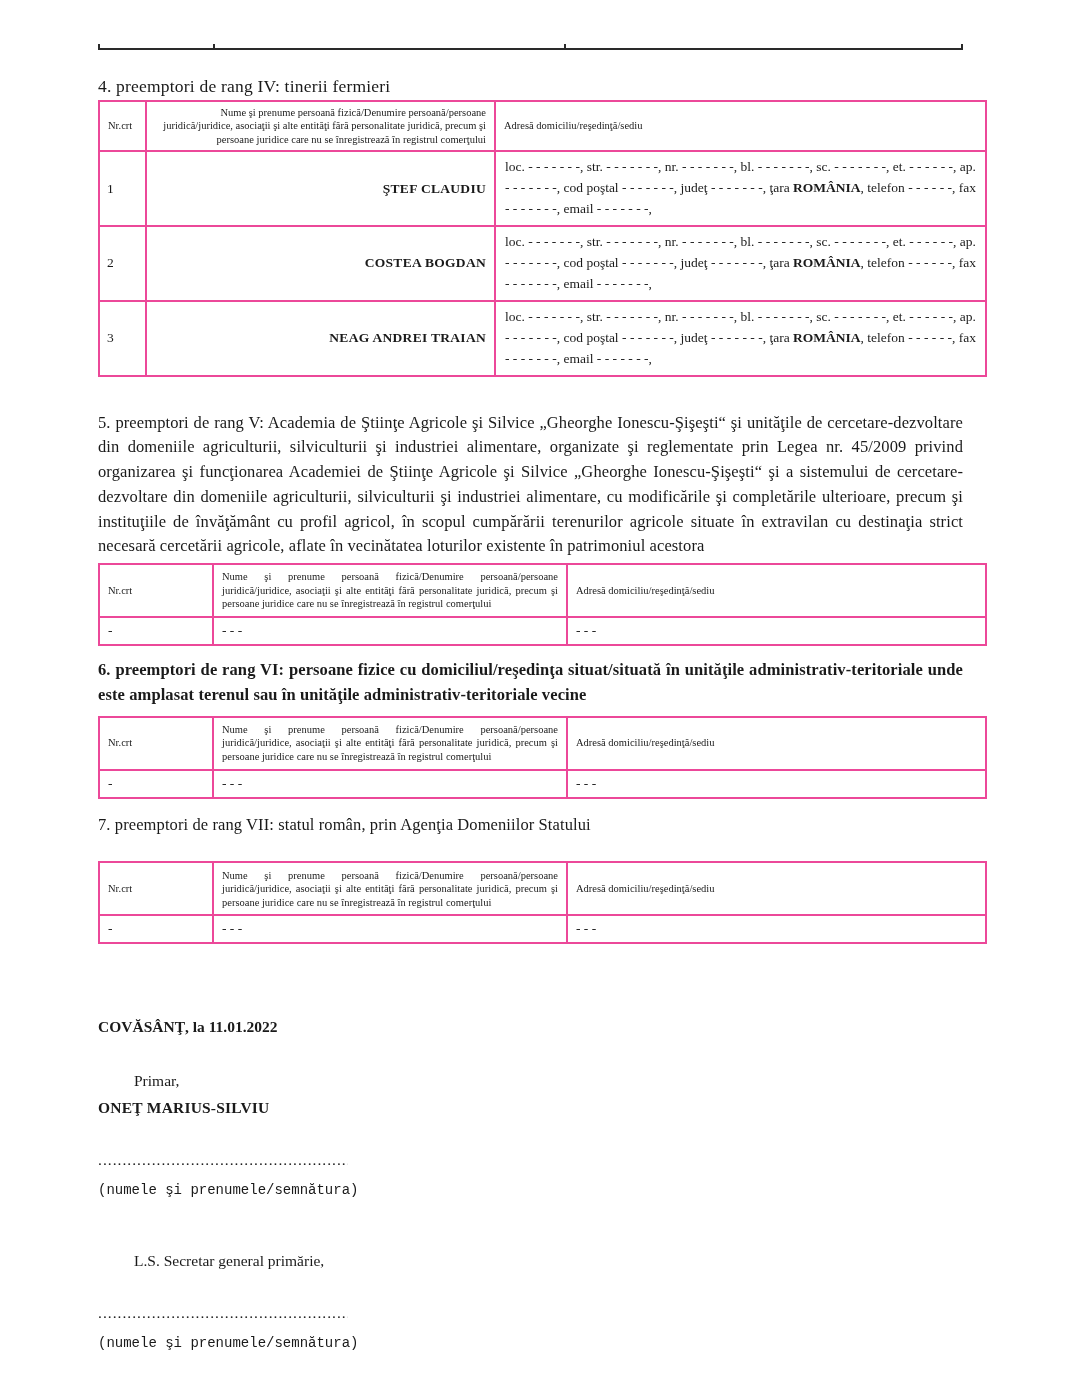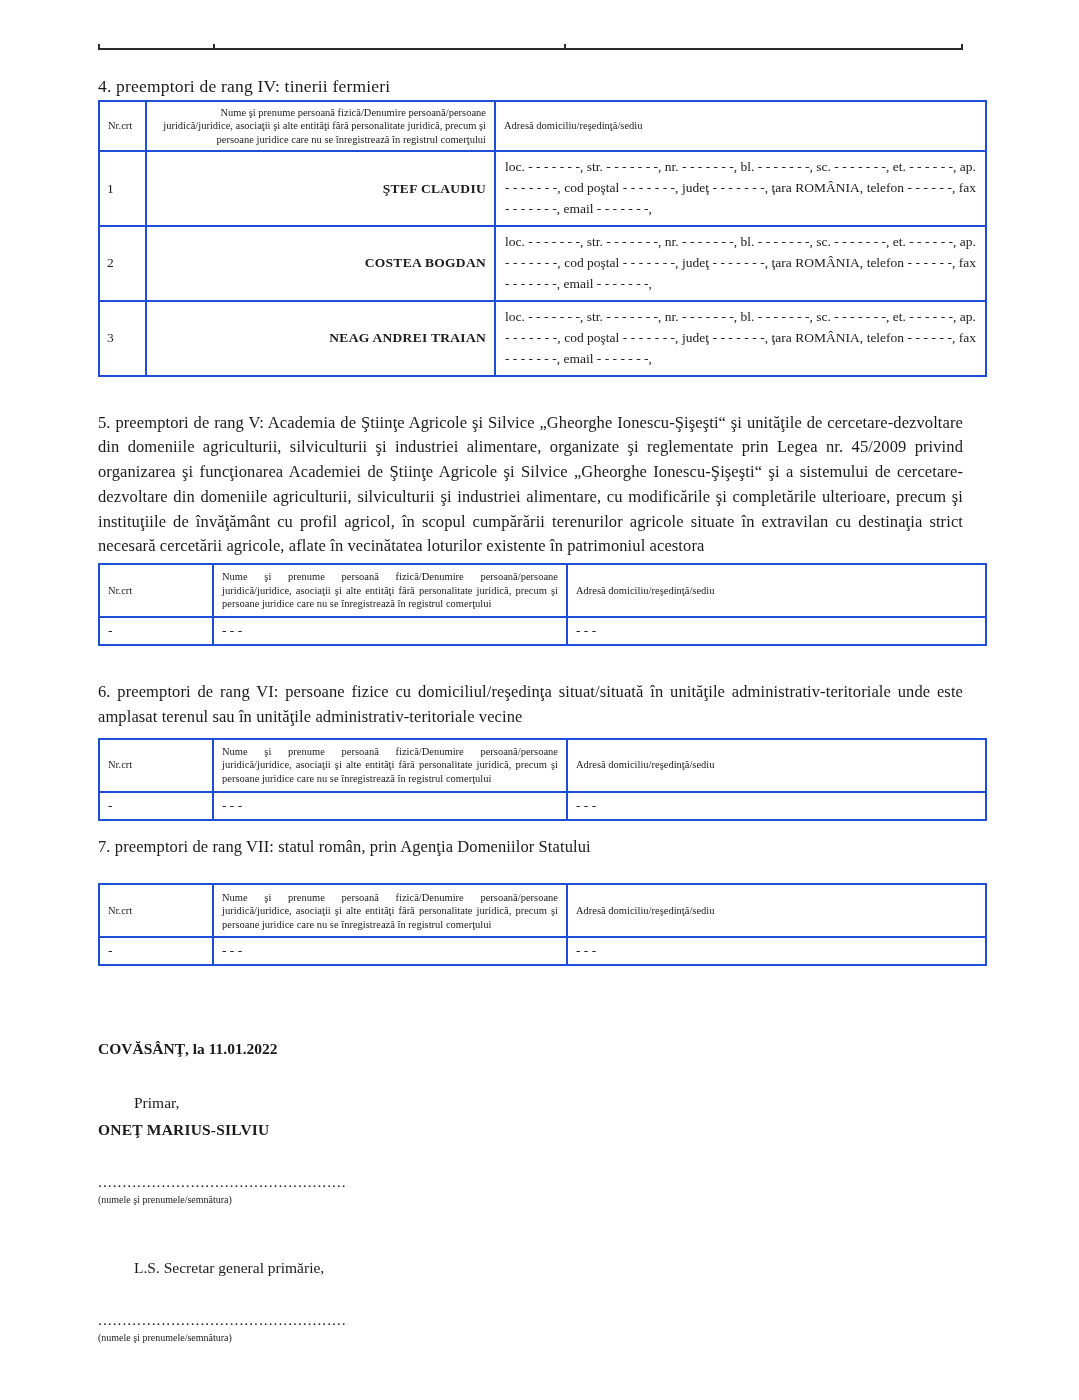--- a/index.html
+++ b/index.html
@@ -35,21 +35,21 @@
     font-size: 17.5px;
     font-weight: normal;
     letter-spacing: 0.2px;
   }
   table {
     border-collapse: collapse;
     table-layout: fixed;
     width: 887px;
   }
   td {
-    border: 2px solid #1d4ed8;
+    border: 2px solid #ec4899;
     vertical-align: middle;
     padding: 3px 8px;
   }
   .hdr {
     font-size: 10.5px;
     line-height: 1.28;
     padding: 4px 8px;
   }
   .hdr-name { text-align: justify; }
   
@@ -70,43 +70,43 @@
     font-weight: bold;
     letter-spacing: 0.3px;
     padding-left: 10px;
   }
   .addr-cell {
     font-size: 13.5px;
     line-height: 1.55;
     text-align: justify;
     padding: 5px 9px;
   }
-  .addr-cell b { font-weight: normal; }
+  .addr-cell b { font-weight: bold; }
   .para {
     font-size: 16.5px;
     line-height: 1.5;
     text-align: justify;
     letter-spacing: 0.1px;
   }
   .para-5 { margin-top: 34px; margin-bottom: 4px; }
-  .para-6 { margin-top: 34px; margin-bottom: 8px; }
+  .para-6 { margin-top: 12px; margin-bottom: 8px; font-weight: bold; }
   .para-7 { margin-top: 14px; margin-bottom: 24px; }
   .footer { font-size: 15.5px; }
   .place-date { margin-top: 74px; font-weight: bold; }
   .role-label { margin-top: 36px; margin-left: 36px; }
   .person-name { margin-top: 9px; font-weight: bold; letter-spacing: 0.2px; }
   .dots {
     margin-top: 34px;
     font-size: 15.5px;
     letter-spacing: 1px;
     white-space: nowrap;
     overflow: hidden;
     width: 250px;
   }
-  .sign-caption { margin-top: 3px; font-size: 10px; }
+  .sign-caption { margin-top: 13px; font-size: 14px; font-family: Liberation Mono, monospace; }
   .role-label-2 { margin-top: 54px; }
 </style>
 </head>
 <body>
 
 <div class="page">
 
   <div class="top-rule">
     <span class="tick" style="left:0"></span>
     <span class="tick" style="left:115px"></span>

